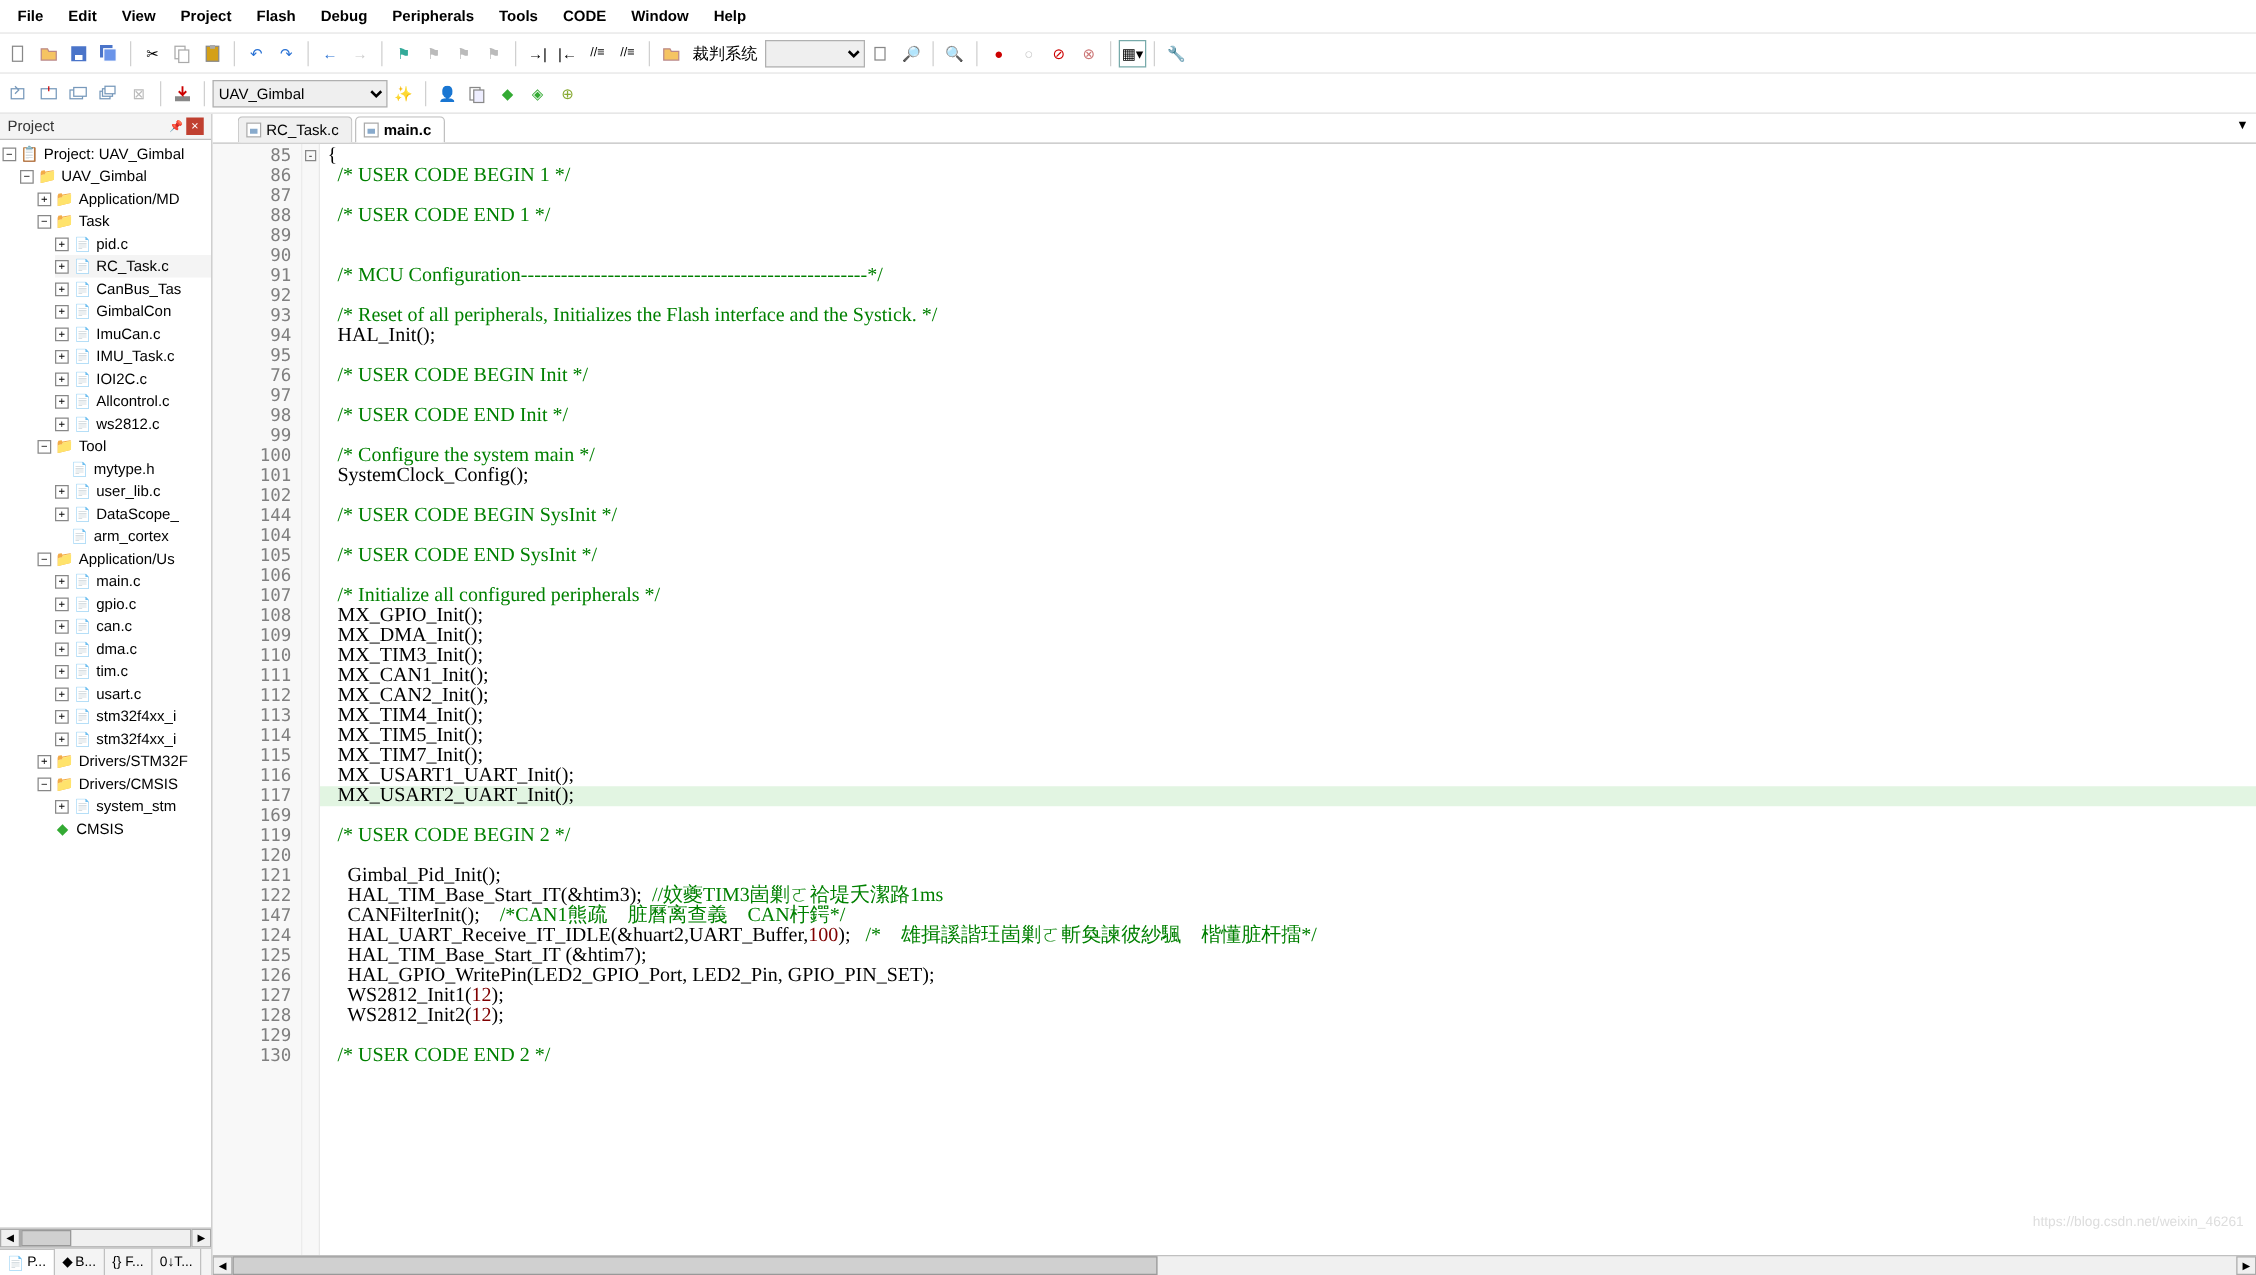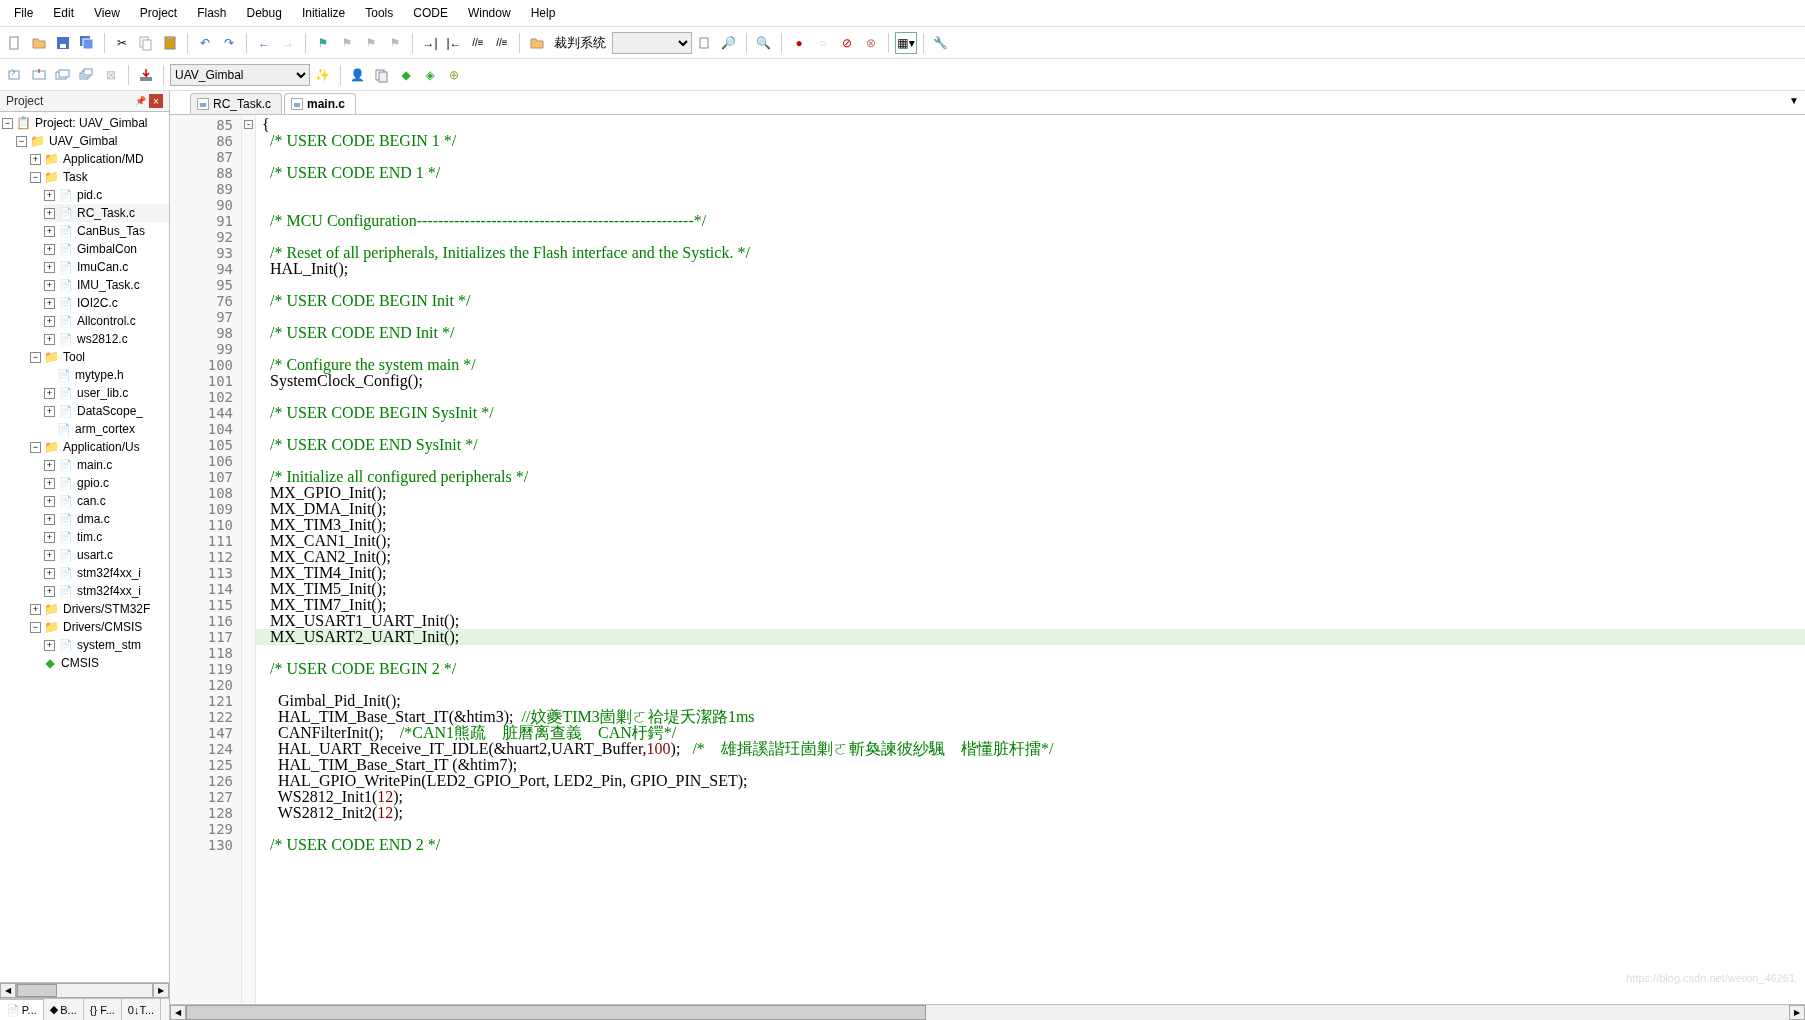--- a/index.html
+++ b/index.html
@@ -1,18 +1,18 @@
 <!DOCTYPE html>
 <html><head>
 <meta charset="utf-8">
 <style>
 * { box-sizing: border-box; margin: 0; padding: 0; }
 body { font-family: "Segoe UI", Tahoma, sans-serif; font-size: 12px; background: #fff; color: #000; width: 1805px; height: 1020px; overflow: hidden; display: flex; flex-direction: column; }
 .menubar { display: flex; background: #fff; border-bottom: 1px solid #e0e0e0; padding: 2px 4px; gap: 0; }
-.menubar .menu-item { padding: 4px 10px; cursor: default; }
+.menubar .menu-item { padding: 4px 10px; cursor: default; font-weight: bold; }
 .toolbar { display: flex; align-items: center; background: #fff; border-bottom: 1px solid #e0e0e0; padding: 2px 4px; gap: 2px; height: 32px; }
 .toolbar-btn { width: 22px; height: 22px; display: inline-flex; align-items: center; justify-content: center; border: 1px solid transparent; cursor: pointer; }
 .toolbar-sep { width: 1px; height: 20px; background: #d0d0d0; margin: 0 4px; }
 .toolbar-select { height: 22px; border: 1px solid #b0b0b0; font-size: 12px; }
 .toolbar-text { padding: 0 4px; font-size: 13px; }
 .toolbar2 { display: flex; align-items: center; background: #fff; border-bottom: 1px solid #e0e0e0; padding: 2px 4px; gap: 2px; height: 32px; }
 .main-area { flex: 1; display: flex; overflow: hidden; }
 .project-panel { width: 170px; background: #fff; border-right: 1px solid #c0c0c0; display: flex; flex-direction: column; overflow: hidden; }
 .panel-header { background: #f4f4f4; border-bottom: 1px solid #c0c0c0; padding: 3px 6px; display: flex; align-items: center; justify-content: space-between; font-size: 12px; }
 .panel-header .title { color: #333; }
@@ -63,21 +63,21 @@
 </head>
 <body>
 
 <div class="menubar">
   <div class="menu-item">File</div>
   <div class="menu-item">Edit</div>
   <div class="menu-item">View</div>
   <div class="menu-item">Project</div>
   <div class="menu-item">Flash</div>
   <div class="menu-item">Debug</div>
-  <div class="menu-item">Initialize</div>
+  <div class="menu-item">Peripherals</div>
   <div class="menu-item">Tools</div>
   <div class="menu-item">CODE</div>
   <div class="menu-item">Window</div>
   <div class="menu-item">Help</div>
 </div>
 
 <div class="toolbar">
   <span class="toolbar-btn">
       <svg class="ico" viewBox="0 0 16 16">
         <rect x="3" y="2" width="8" height="12" fill="#fff" stroke="#888"></rect>
@@ -511,21 +511,21 @@
           <div>108</div>
           <div>109</div>
           <div>110</div>
           <div>111</div>
           <div>112</div>
           <div>113</div>
           <div>114</div>
           <div>115</div>
           <div>116</div>
           <div>117</div>
-          <div>118</div>
+          <div>169</div>
           <div>119</div>
           <div>120</div>
           <div>121</div>
           <div>122</div>
           <div>147</div>
           <div>124</div>
           <div>125</div>
           <div>126</div>
           <div>127</div>
           <div>128</div>

